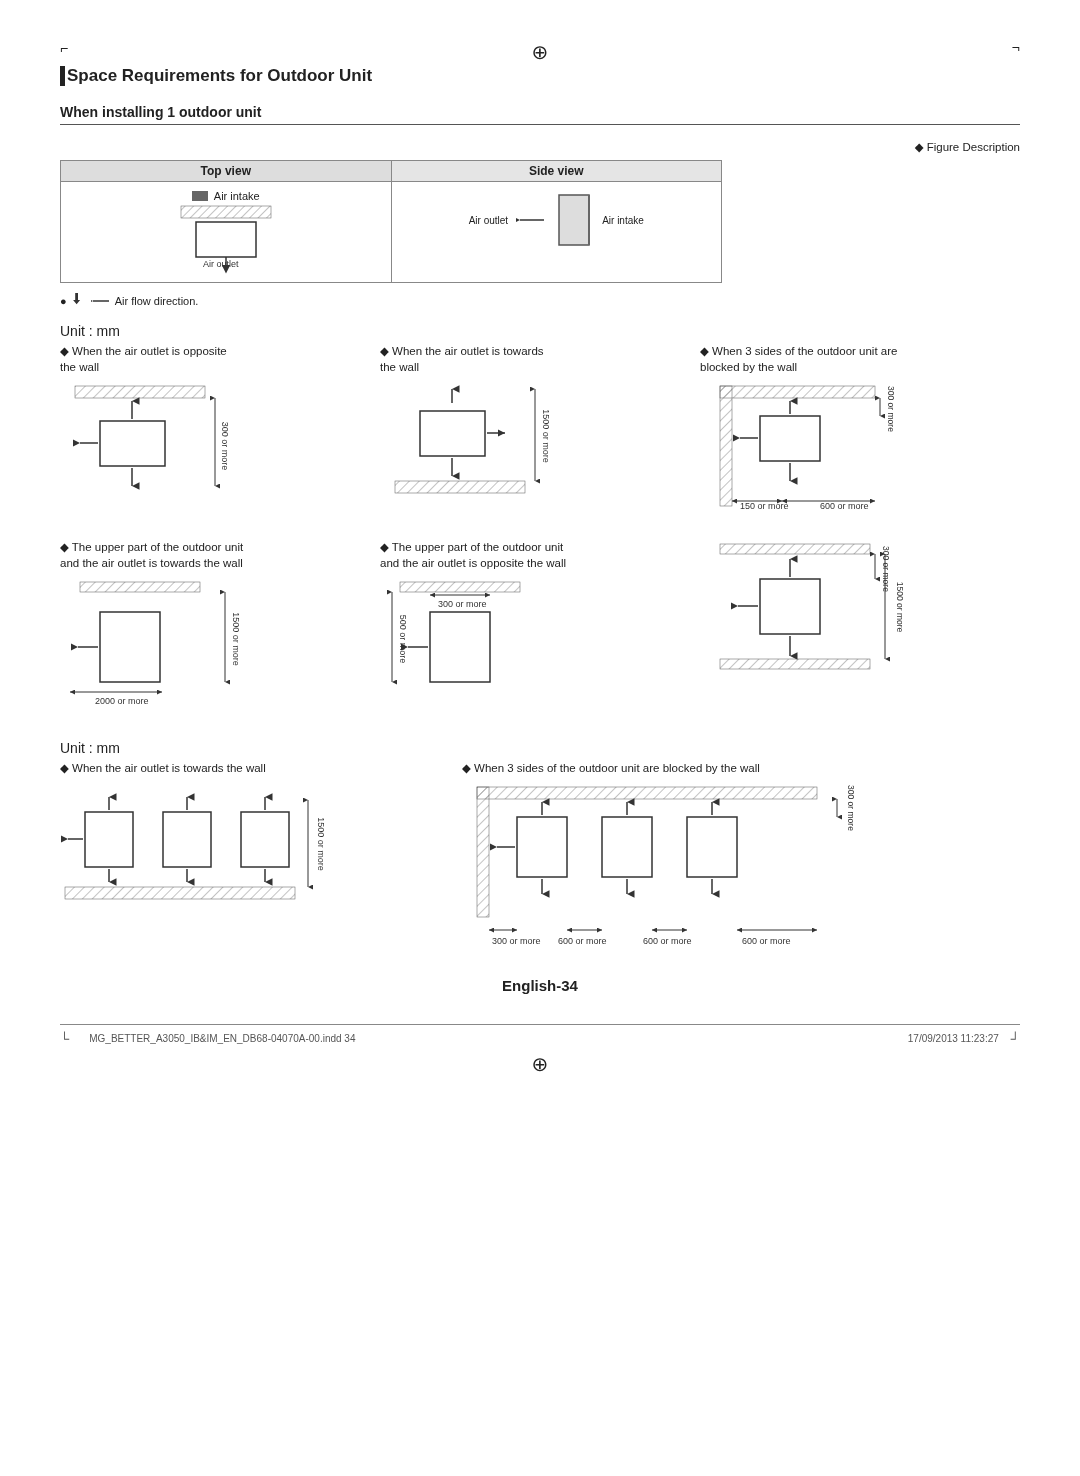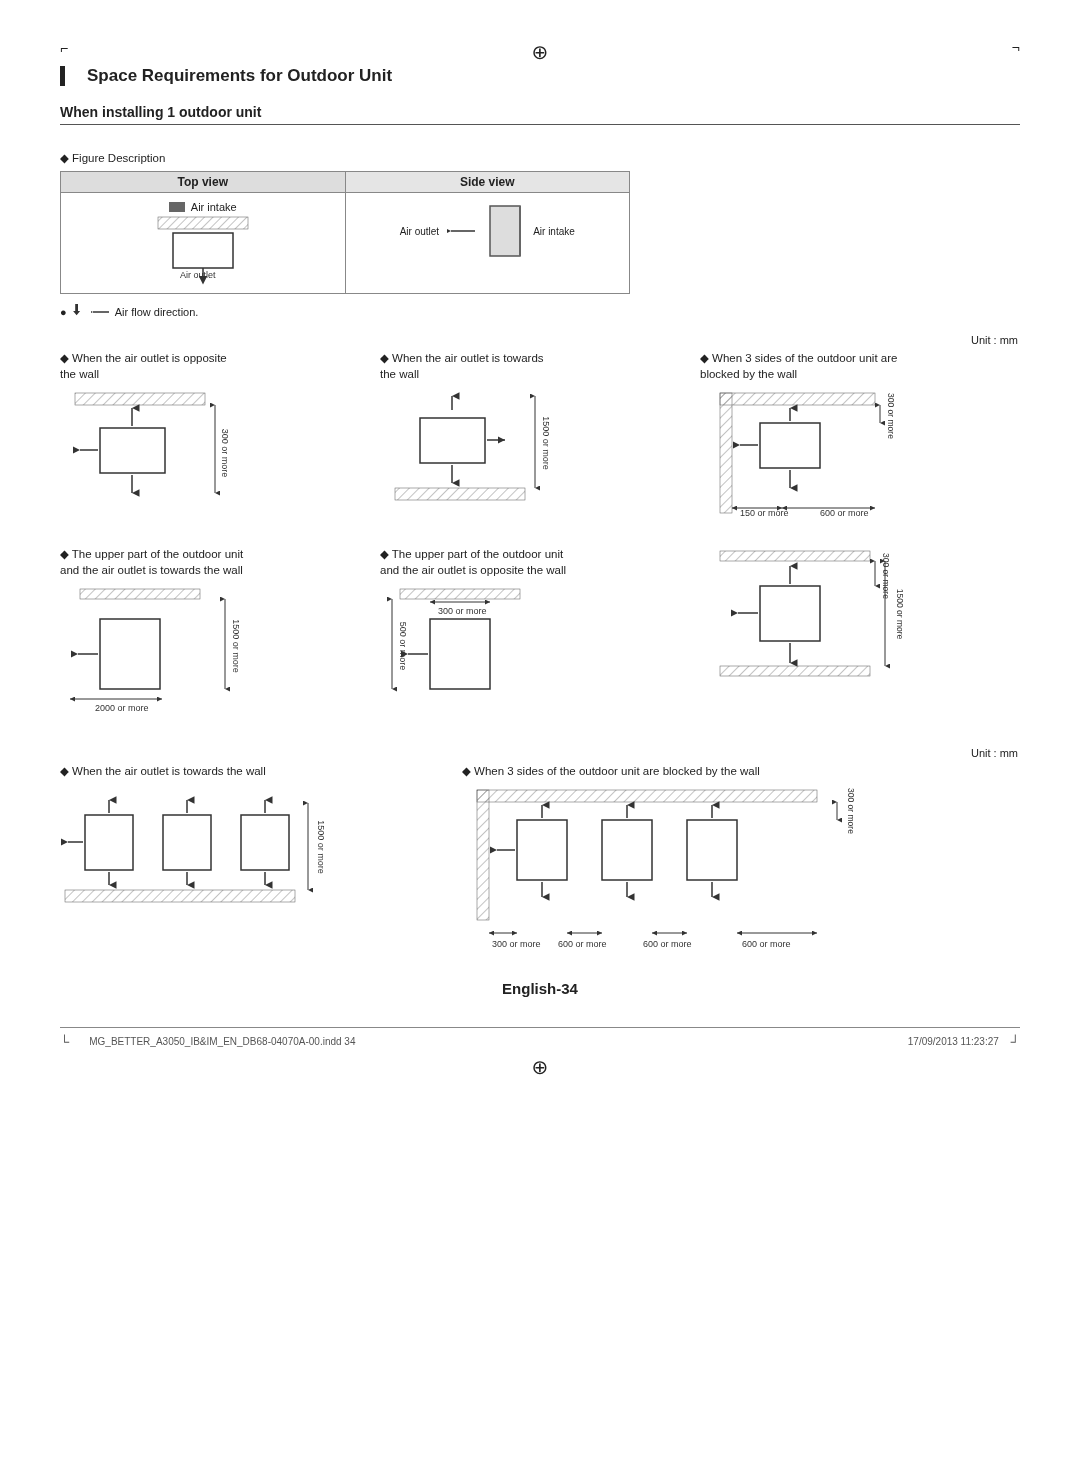--- a/index.html
+++ b/index.html
@@ -10,42 +10,43 @@
       color: #222;
       width: 1080px;
       min-height: 1476px;
       padding: 40px 60px;
     }
 
     .section-title {
       font-size: 17px;
       font-weight: bold;
       border-left: 5px solid #222;
-      padding-left: 22px;
+      padding-left: 2px;
       margin-bottom: 18px;
       margin-top: 0;
     }
 
     .subsection-title {
       font-size: 14px;
       font-weight: bold;
       border-bottom: 1.5px solid #555;
       padding-bottom: 4px;
-      margin-bottom: 26px;
+      margin-bottom: 15px;
     }
 
     .figure-desc {
       font-size: 12px;
       margin-bottom: 8px;
+      text-align: right;
     }
     .figure-desc::before { content: "◆ "; }
 
     .unit-note {
-      text-align: right;
-      font-size: 11px;
+      text-align: left;
+      font-size: 14px;
       margin-bottom: 4px;
       margin-right: 2px;
     }
 
     .diagrams-row {
       display: flex;
       margin-bottom: 18px;
       align-items: flex-start;
     }
 
@@ -95,21 +96,21 @@
     <span style="font-size:20px;">⊕</span>
     <span style="font-size:14px;">¬</span>
   </div>
 
   <div class="section-title">Space Requirements for Outdoor Unit</div>
 
   <div class="subsection-title">When installing 1 outdoor unit</div>
 
   <div class="figure-desc" style="font-size:11.5px; margin-bottom:6px;">Figure Description</div>
 
-  <div style="display:flex; border:1px solid #888; width:570px; margin-bottom:10px;">
+  <div style="display:flex; border:1px solid #888; width:662px; margin-bottom:10px;">
     <div style="flex:1; border-right:1px solid #888;">
       <div style="font-weight:bold; background:#ddd; text-align:center; border-bottom:1px solid #888; padding:3px 0; font-size:12px;">Top view</div>
       <div style="padding:8px; display:flex; flex-direction:column; align-items:center;">
         <div style="display:flex; align-items:center; gap:6px; margin-bottom:2px;">
           <svg width="16" height="10">
               <rect x="0" y="0" width="16" height="10" fill="#666"></rect>
             </svg>
           <span style="font-size:11px;">Air intake</span>
         </div>
 

